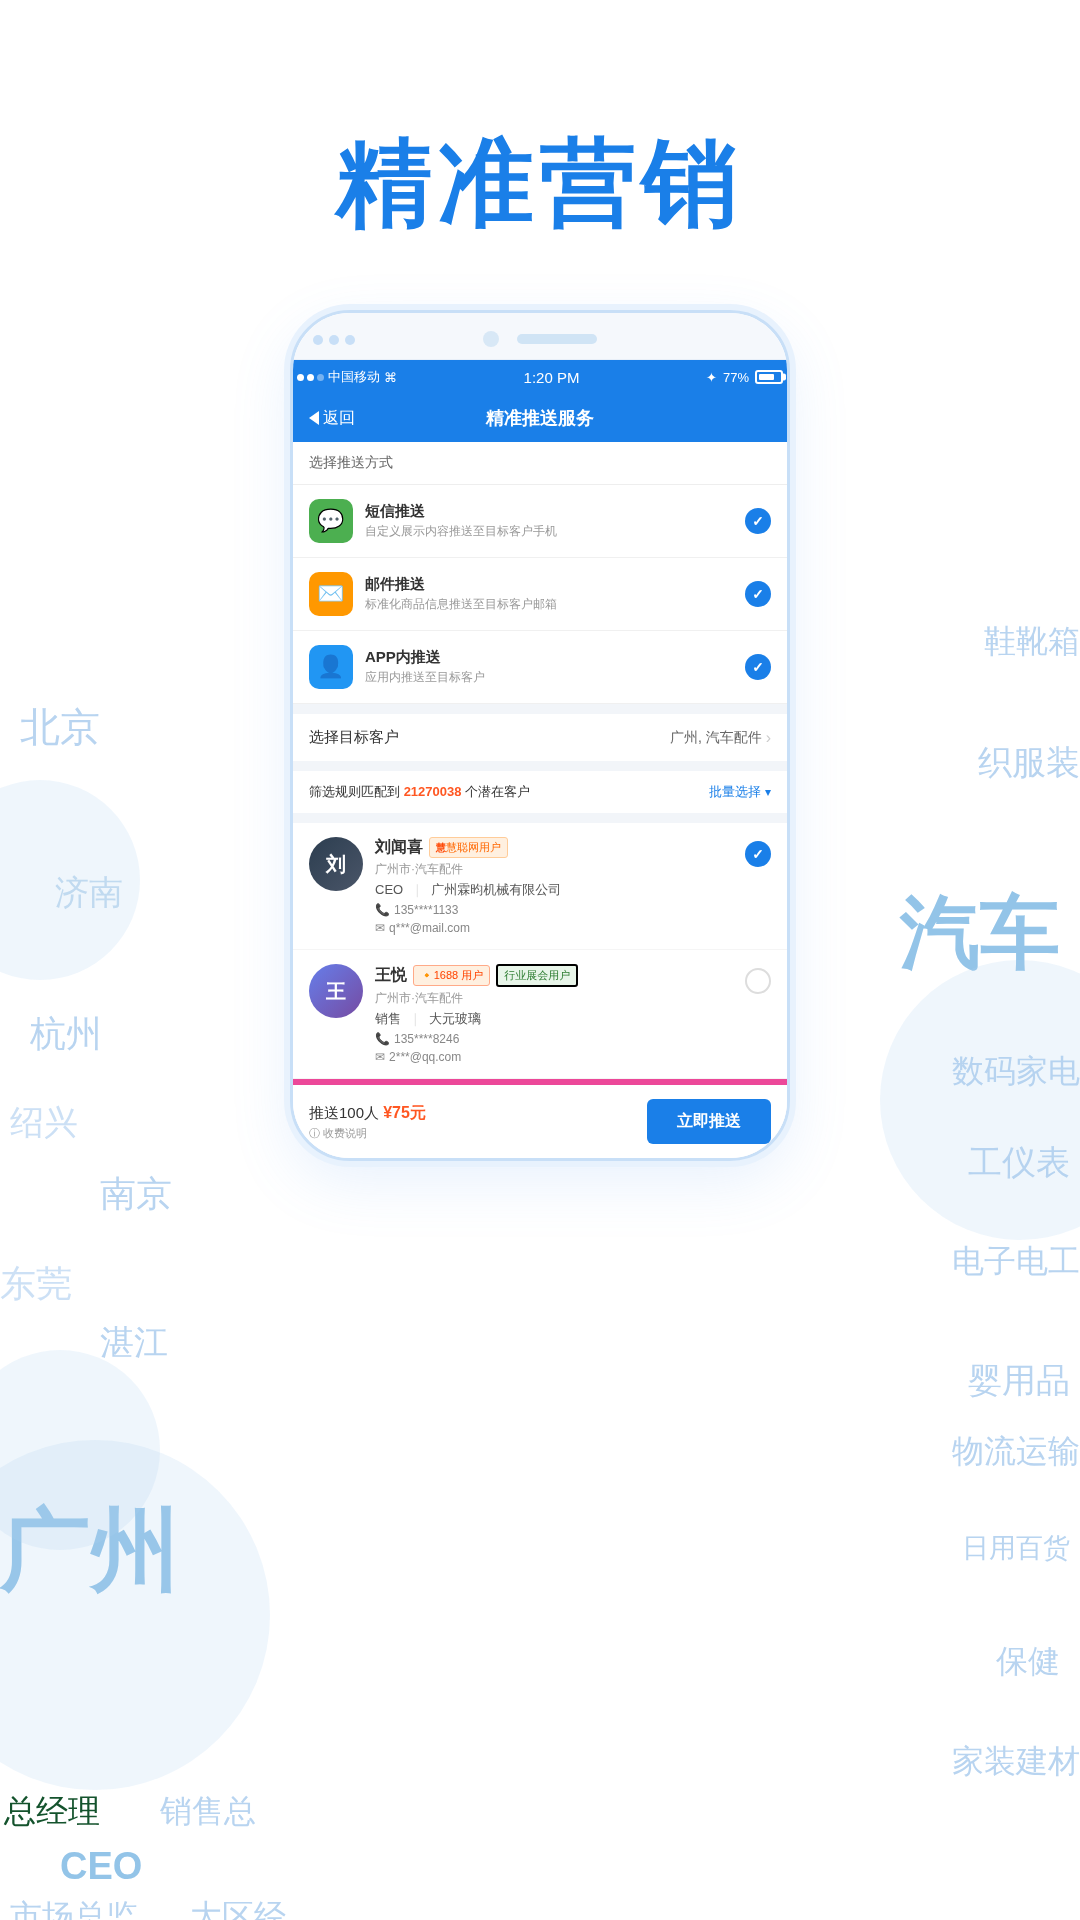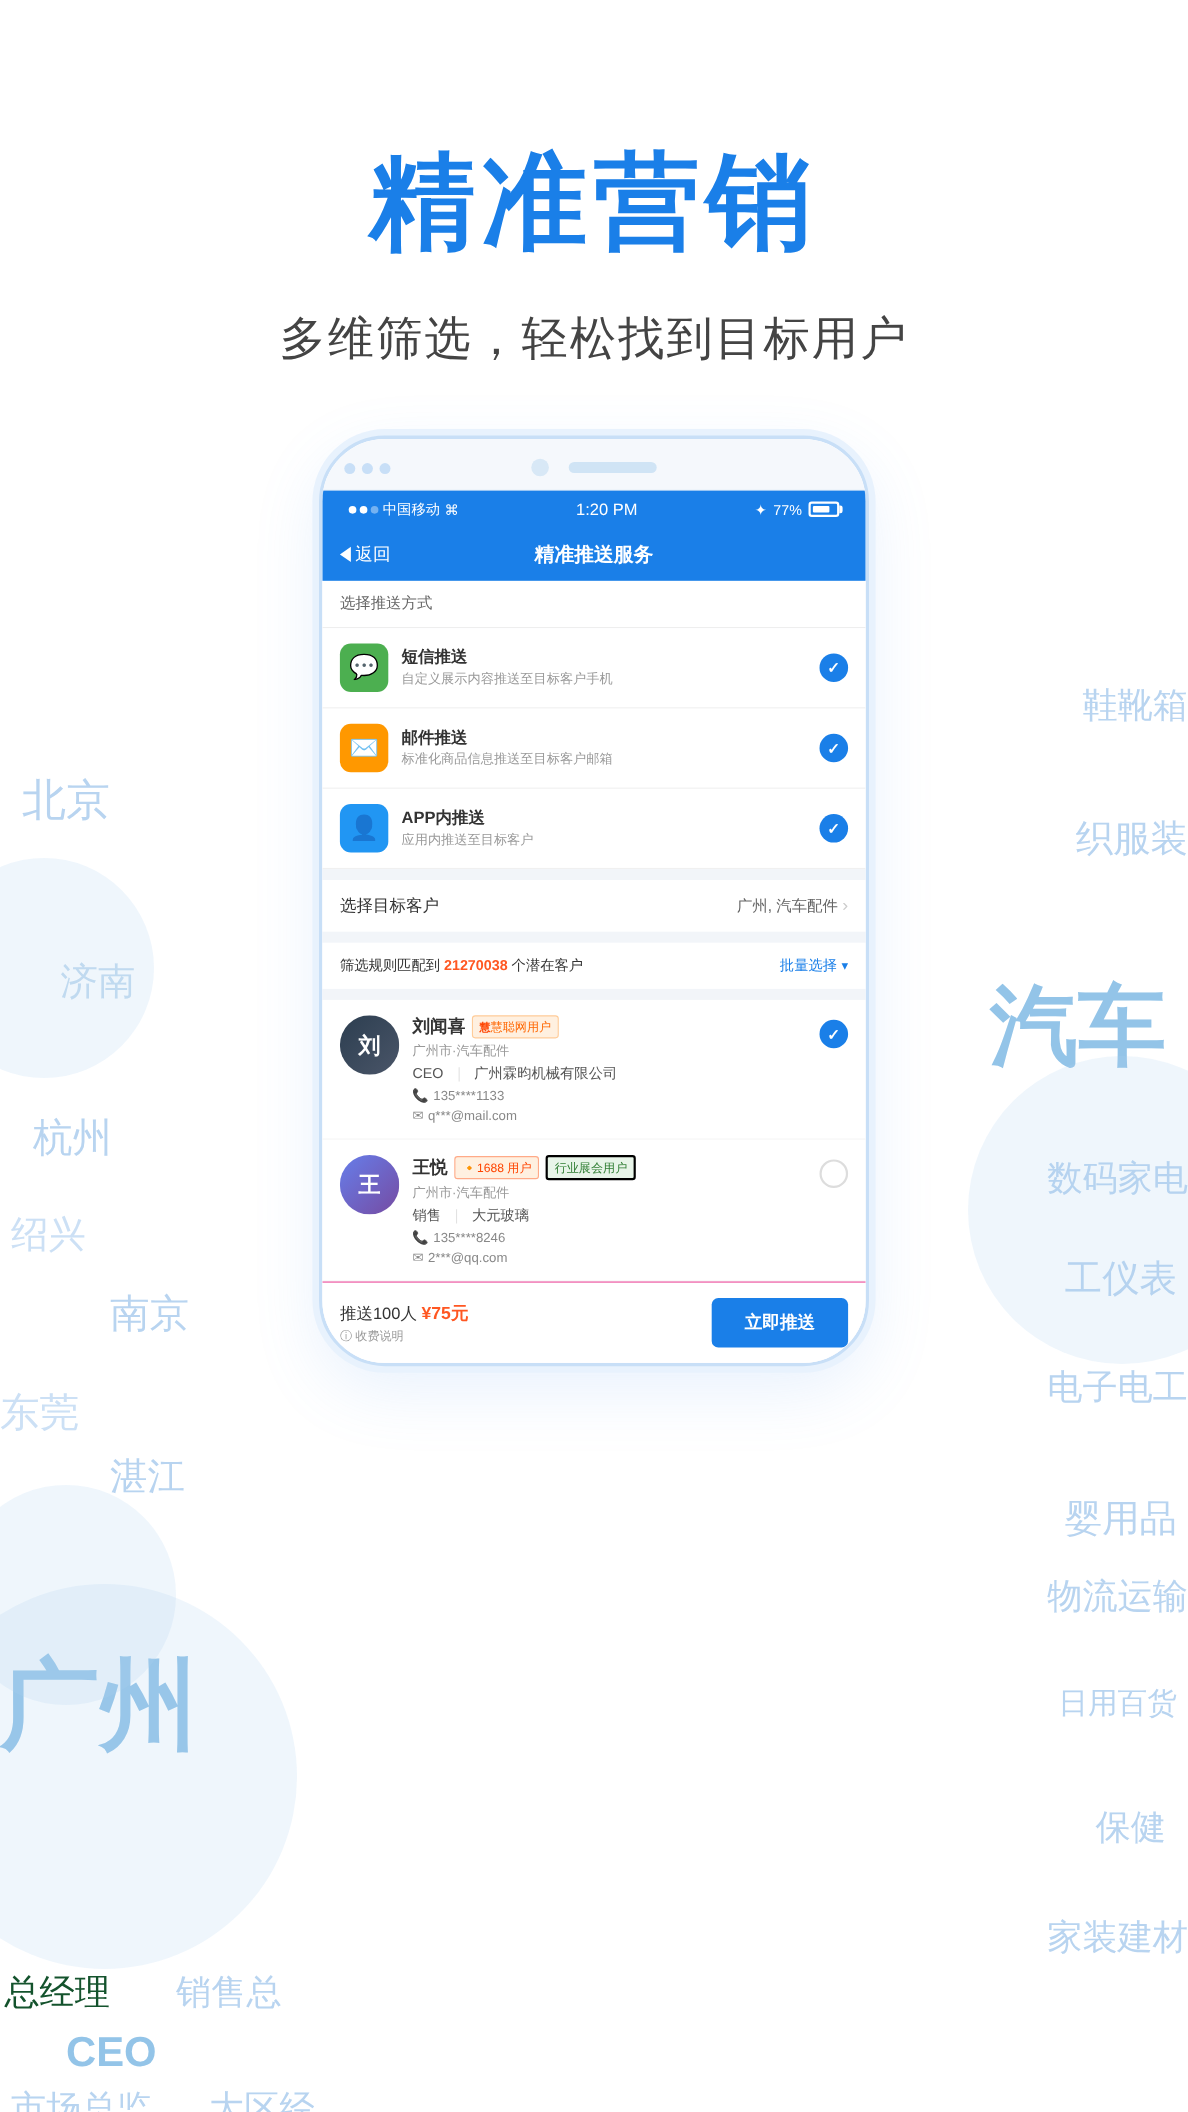--- a/index.html
+++ b/index.html
@@ -99,21 +99,21 @@
       width: 16px;
       height: 16px;
       border-radius: 50%;
       background: #d8e8f6;
       margin-right: 10px;
     }
 
     
     .status-bar {
       background: #1a7fe8;
-      padding: 8px 24px;
+      padding: 8px 4px;
       display: flex;
       align-items: center;
       justify-content: space-between;
       font-size: 14px;
       color: white;
     }
     .status-left {
       display: flex;
       align-items: center;
       gap: 4px;
@@ -429,21 +429,21 @@
       border: 2px solid #ddd;
     }
 
     
     .bottom-bar {
       background: white;
       padding: 14px 16px;
       display: flex;
       align-items: center;
       justify-content: space-between;
-      border-top: 1px solid #ec4899;
+      border-top: 6px solid #ec4899;
     }
     .price-section {
       flex: 1;
     }
     .price-main {
       font-size: 15px;
       color: #333;
     }
     .price-amount {
       color: #ff5722;
@@ -509,21 +509,20 @@
   <span class="bg-tag" style="right:0px; top:1740px; font-size:32px; color:#b8d4f0;">家装建材</span>
 
   <div class="circle-decoration" style="width:200px;height:200px;left:-60px;top:780px;"></div>
   <div class="circle-decoration" style="width:280px;height:280px;right:-80px;top:960px;"></div>
   <div class="circle-decoration" style="width:200px;height:200px;left:-40px;top:1350px;"></div>
   <div class="circle-decoration" style="width:350px;height:350px;left:-80px;top:1440px;"></div>
 </div>
 
 <div class="header-section">
   <div class="main-title">精准营销</div>
-  <div class="sub-title">多维筛选，轻松找到目标用户</div>
 </div>
 
 <div class="phone-container">
   <div class="phone-mockup">
 
     <div class="phone-top-bar">
       <div class="phone-notch-dots">
         <span></span>
         <span></span>
         <span></span>

